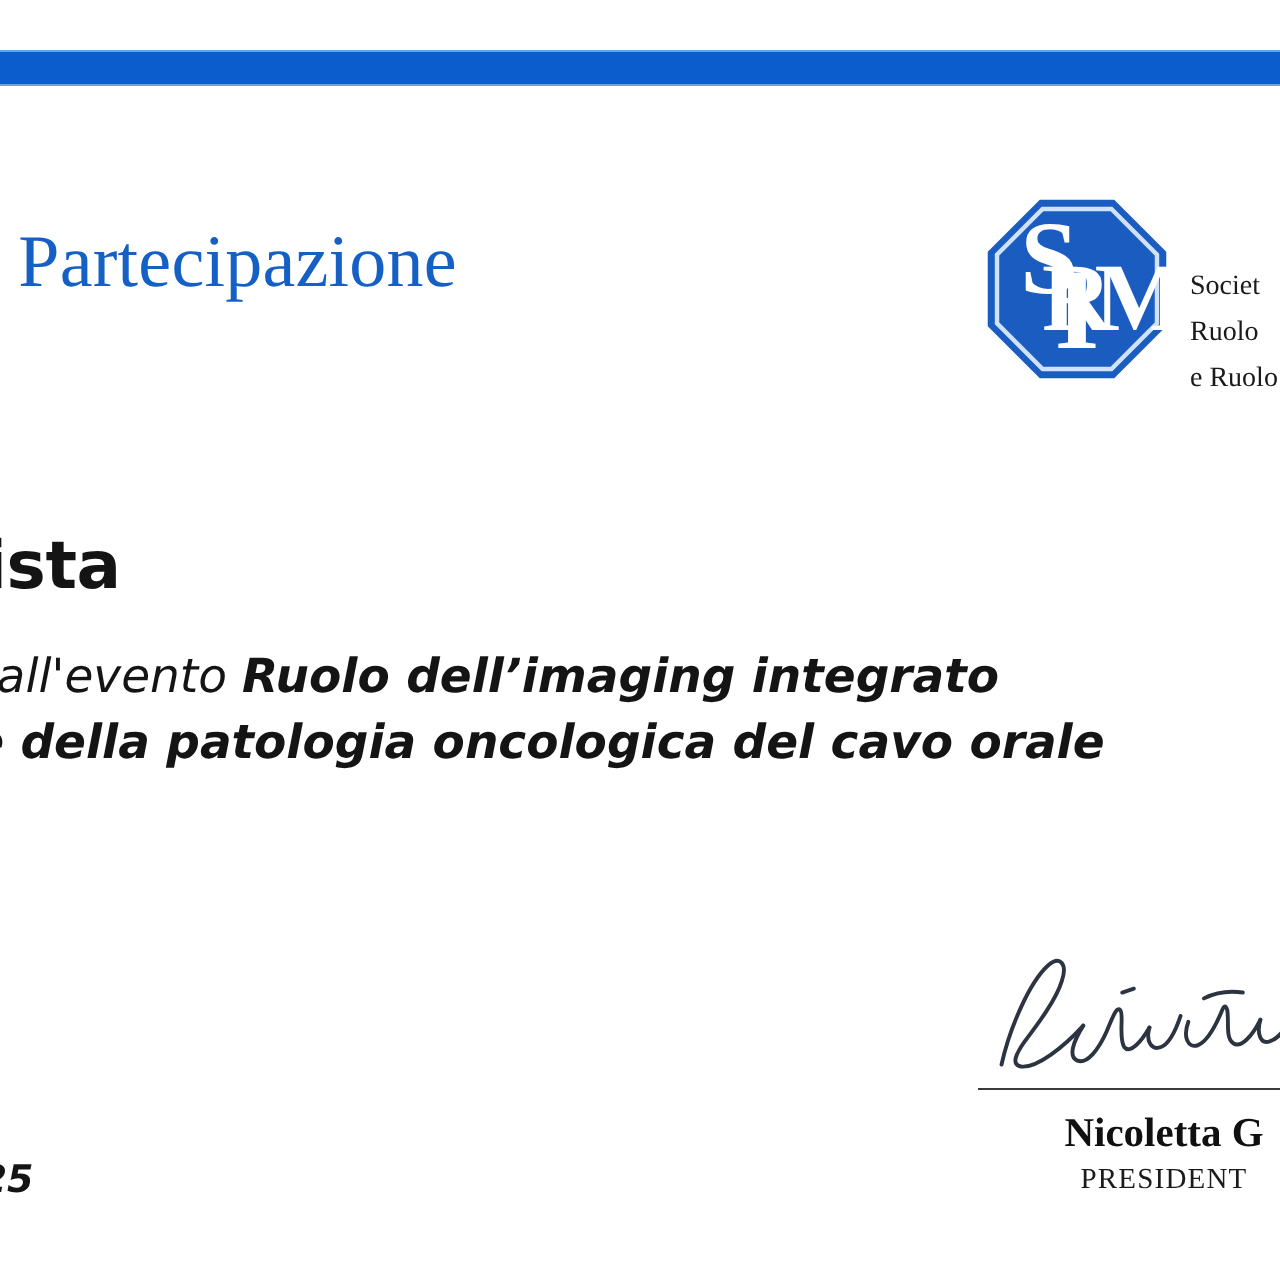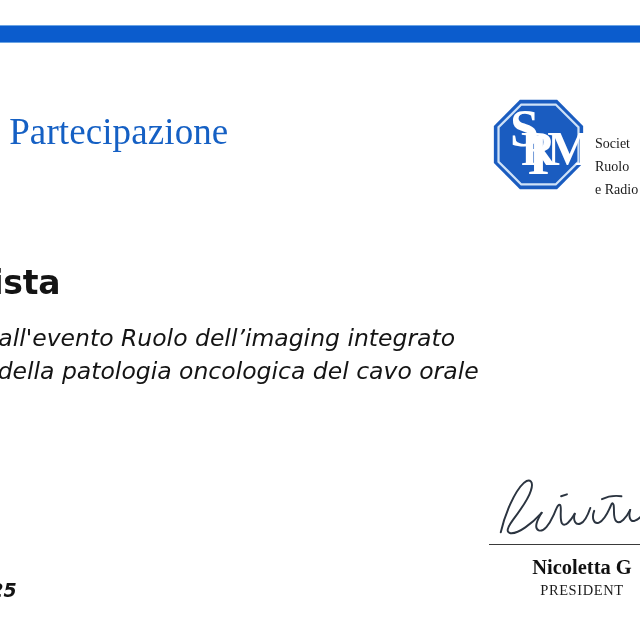--- a/index.html
+++ b/index.html
@@ -96,21 +96,21 @@
     font-size: 23.5px;
     line-height: 33px;
     color: #141414;
     font-style: italic;
     white-space: nowrap;
   }
   .event-block .lead {
     font-weight: normal;
   }
   .event-block .event-title {
-    font-weight: normal;
+    font-weight: bold;
   }
   .event-line-2 {
     display: block;
   }
 
   
   .issue-date {
     position: absolute;
     left: -44px;
     top: 578px;
@@ -177,21 +177,21 @@
       <polygon points="31.5,7 68.5,7 93,31.5 93,68.5 68.5,93 31.5,93 7,68.5 7,31.5" fill="none" stroke="#cfe2f7" stroke-width="2.4"></polygon>
       <text x="50" y="72" text-anchor="middle" font-family="Liberation Serif, serif" font-size="52" font-weight="bold" fill="#ffffff">R</text>
       <text x="50" y="72" text-anchor="middle" font-family="Liberation Serif, serif" font-size="52" font-weight="bold" fill="#ffffff" transform="translate(34,0)">M</text>
       <text x="50" y="56" text-anchor="middle" font-family="Liberation Serif, serif" font-size="56" font-weight="bold" fill="#ffffff" transform="translate(-15,-4)">S</text>
       <text x="50" y="88" text-anchor="middle" font-family="Liberation Serif, serif" font-size="62" font-weight="bold" fill="#ffffff" transform="translate(0,-6)">I</text>
       <polygon points="31.5,7 68.5,7 93,31.5 93,68.5 68.5,93 31.5,93 7,68.5 7,31.5" fill="none" stroke="#1a5cc0" stroke-width="0"></polygon>
     </svg>
     <div class="org-lines">
       <div>Societ</div>
       <div>Ruolo</div>
-      <div>e Radio</div>
+      <div>e Ruolo</div>
     </div>
   </div>
 
   <div class="recipient-name">Battista</div>
 
   <div class="event-block">
     <span class="lead">ecipato all'evento </span><span class="event-title">Ruolo dell’imaging integrato</span>
     <span class="event-title event-line-2">estione della patologia oncologica del cavo orale</span>
   </div>
 

